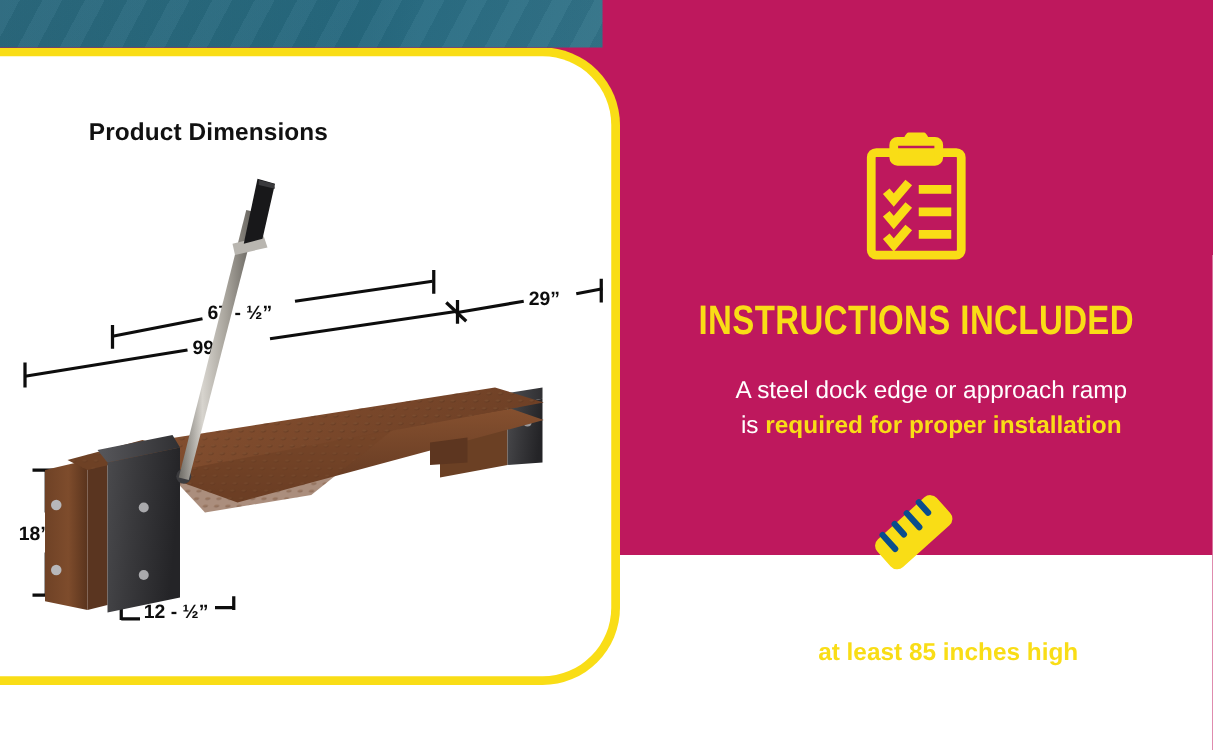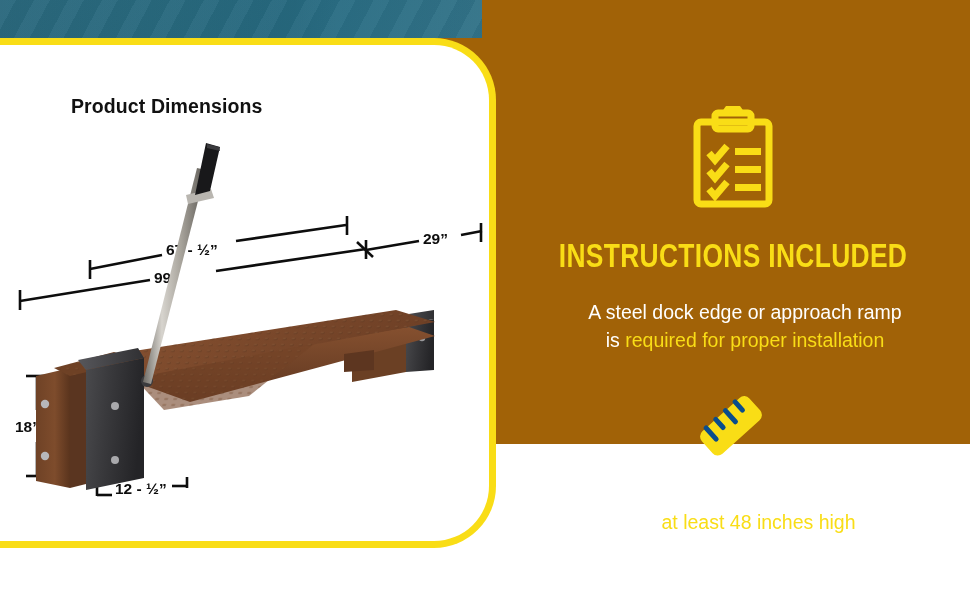--- a/index.html
+++ b/index.html
@@ -8,21 +8,21 @@
     width: 970px;
     height: 600px;
     overflow: hidden;
     font-family: "Liberation Sans", sans-serif;
   }
 
   #root {
     position: relative;
     width: 970px;
     height: 444px;
-    background: #a16207;
+    background: #be185d;
   }
 
   
   .band-top {
     position: absolute;
     left: 0; top: 0;
     width: 482px; height: 38px;
     background:
       linear-gradient(105deg, rgba(255,255,255,.06) 0%, rgba(0,0,0,.06) 60%, rgba(255,255,255,.04) 100%),
       linear-gradient(90deg, #1d5f75 0%, #24697f 35%, #2a7189 70%, #2a6d83 100%);
@@ -125,21 +125,21 @@
     left: 12px;
     width: 100%;
     text-align: center;
     color: #ffffff;
     font-size: 19.5px;
     line-height: 28px;
     font-weight: 500;
   }
   .blurb-1 { top: 266px; }
   .blurb-2 { top: 448px; }
-  .hl { color: #F9DD16; font-weight: normal; }
+  .hl { color: #F9DD16; font-weight: bold; }
 
   
   .dimtext {
     font-family: "Liberation Sans", sans-serif;
     font-size: 15.5px;
     font-weight: bold;
     fill: #0d0d0d;
   }
 </style>
 </head>
@@ -320,17 +320,17 @@
             <line x1="37" y1="22" x2="37" y2="33"></line>
             <line x1="50" y1="22" x2="50" y2="37"></line>
             <line x1="63" y1="22" x2="63" y2="33"></line>
           </g>
         </g>
       </svg>
     </div>
 
     <div class="blurb blurb-2">
       <br>
-      <span>be </span><span class="hl">at least 48 inches high</span>
+      <span>be </span><span class="hl">at least 85 inches high</span>
     </div>
 
   </div>
 </div>
 
 </body></html>

